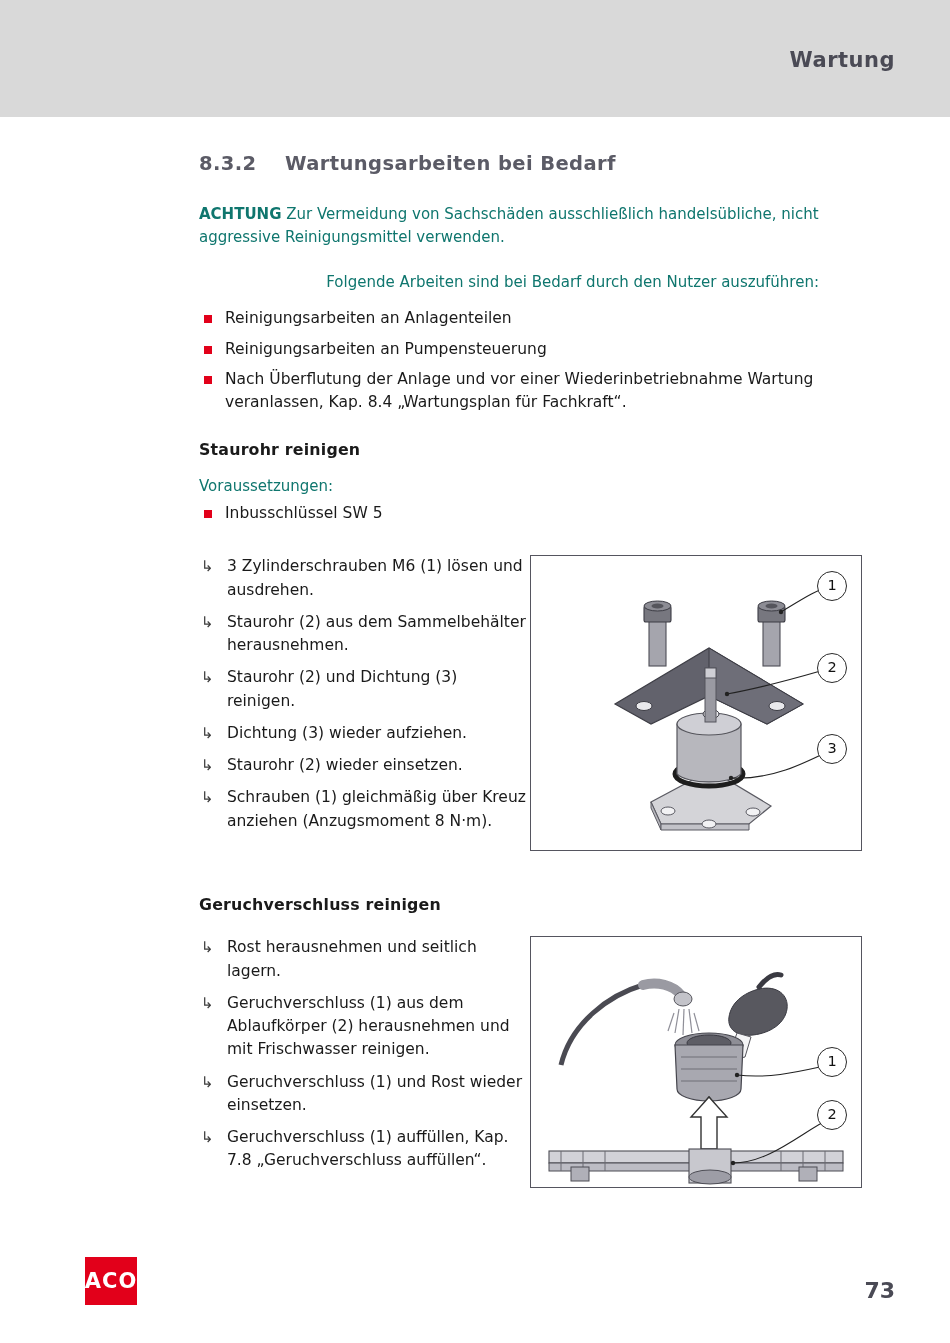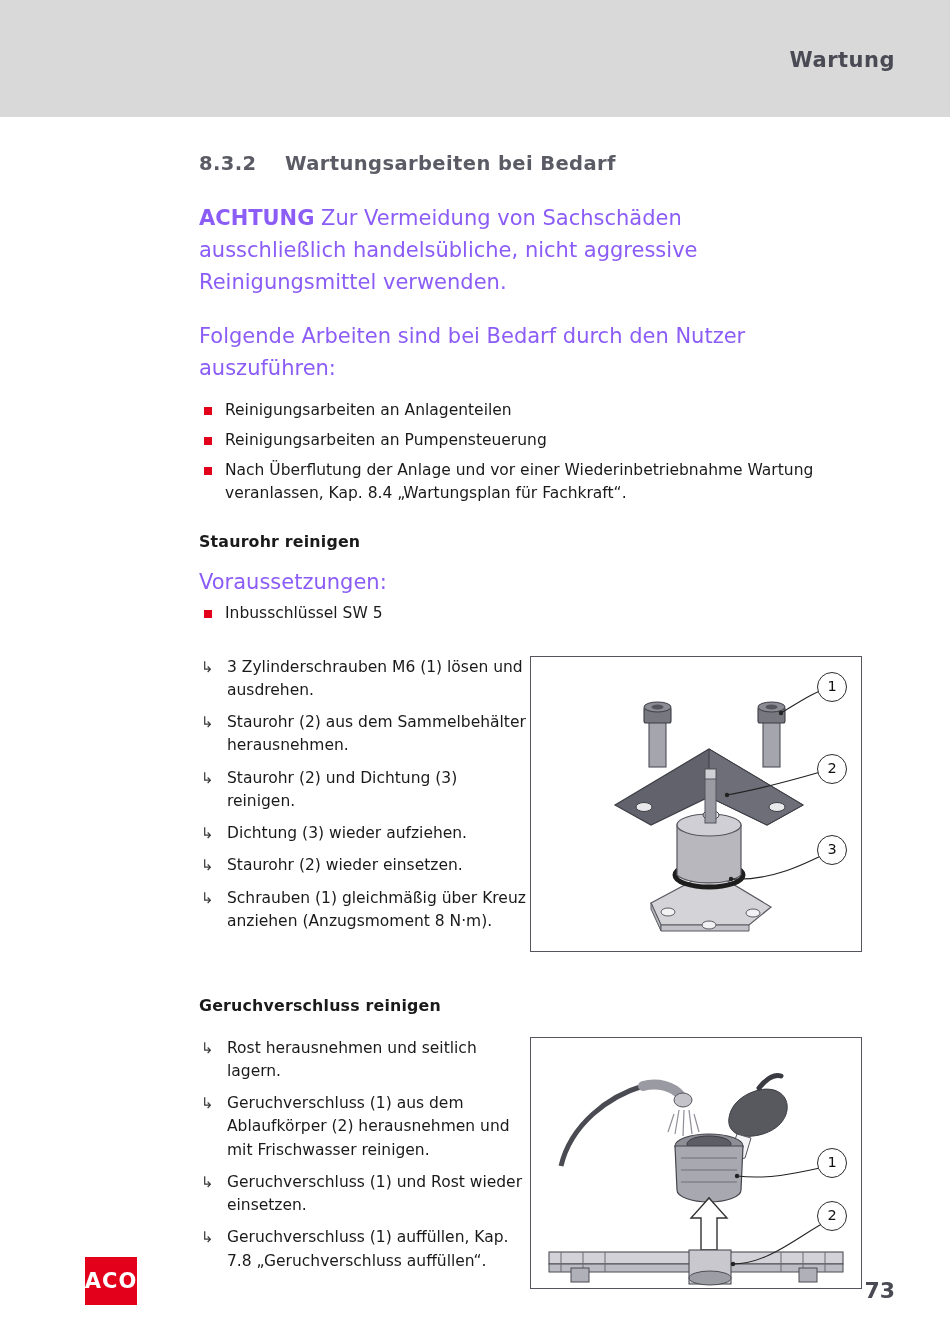--- a/index.html
+++ b/index.html
@@ -51,24 +51,24 @@
     margin: 0 0 28px 0;
     display: flex;
     align-items: flex-end;
   }
   .section-number {
     width: 86px;
     flex: 0 0 86px;
   }
 
   p.para {
-    font-size: 21px;
+    font-size: 15px;
     line-height: 1.52;
     margin: 0 0 22px 0;
-    color: #8b5cf6;
+    color: #0f766e;
     max-width: 620px;
   }
   .bold {
     font-weight: bold;
   }
 
   
   ul.sqlist {
     list-style: none;
     margin: 0 0 26px 0;
@@ -198,21 +198,21 @@
 
   <div class="section-heading">
     <span class="section-number">8.3.2</span>
     <span>Wartungsarbeiten bei Bedarf</span>
   </div>
 
   <p class="para">
     <span class="bold">ACHTUNG</span><span> Zur Vermeidung von Sachschäden ausschließlich handelsübliche, nicht aggressive Reinigungsmittel verwenden.</span>
   </p>
 
-  <p class="para" style="margin-bottom:14px;">Folgende Arbeiten sind bei Bedarf durch den Nutzer auszuführen:</p>
+  <p class="para" style="margin-bottom:14px;text-align:right;">Folgende Arbeiten sind bei Bedarf durch den Nutzer auszuführen:</p>
 
   <ul class="sqlist">
     <li>
       <span class="sq"></span>
       <span>Reinigungsarbeiten an Anlagenteilen</span>
     </li>
     <li>
       <span class="sq"></span>
       <span>Reinigungsarbeiten an Pumpensteuerung</span>
     </li>

